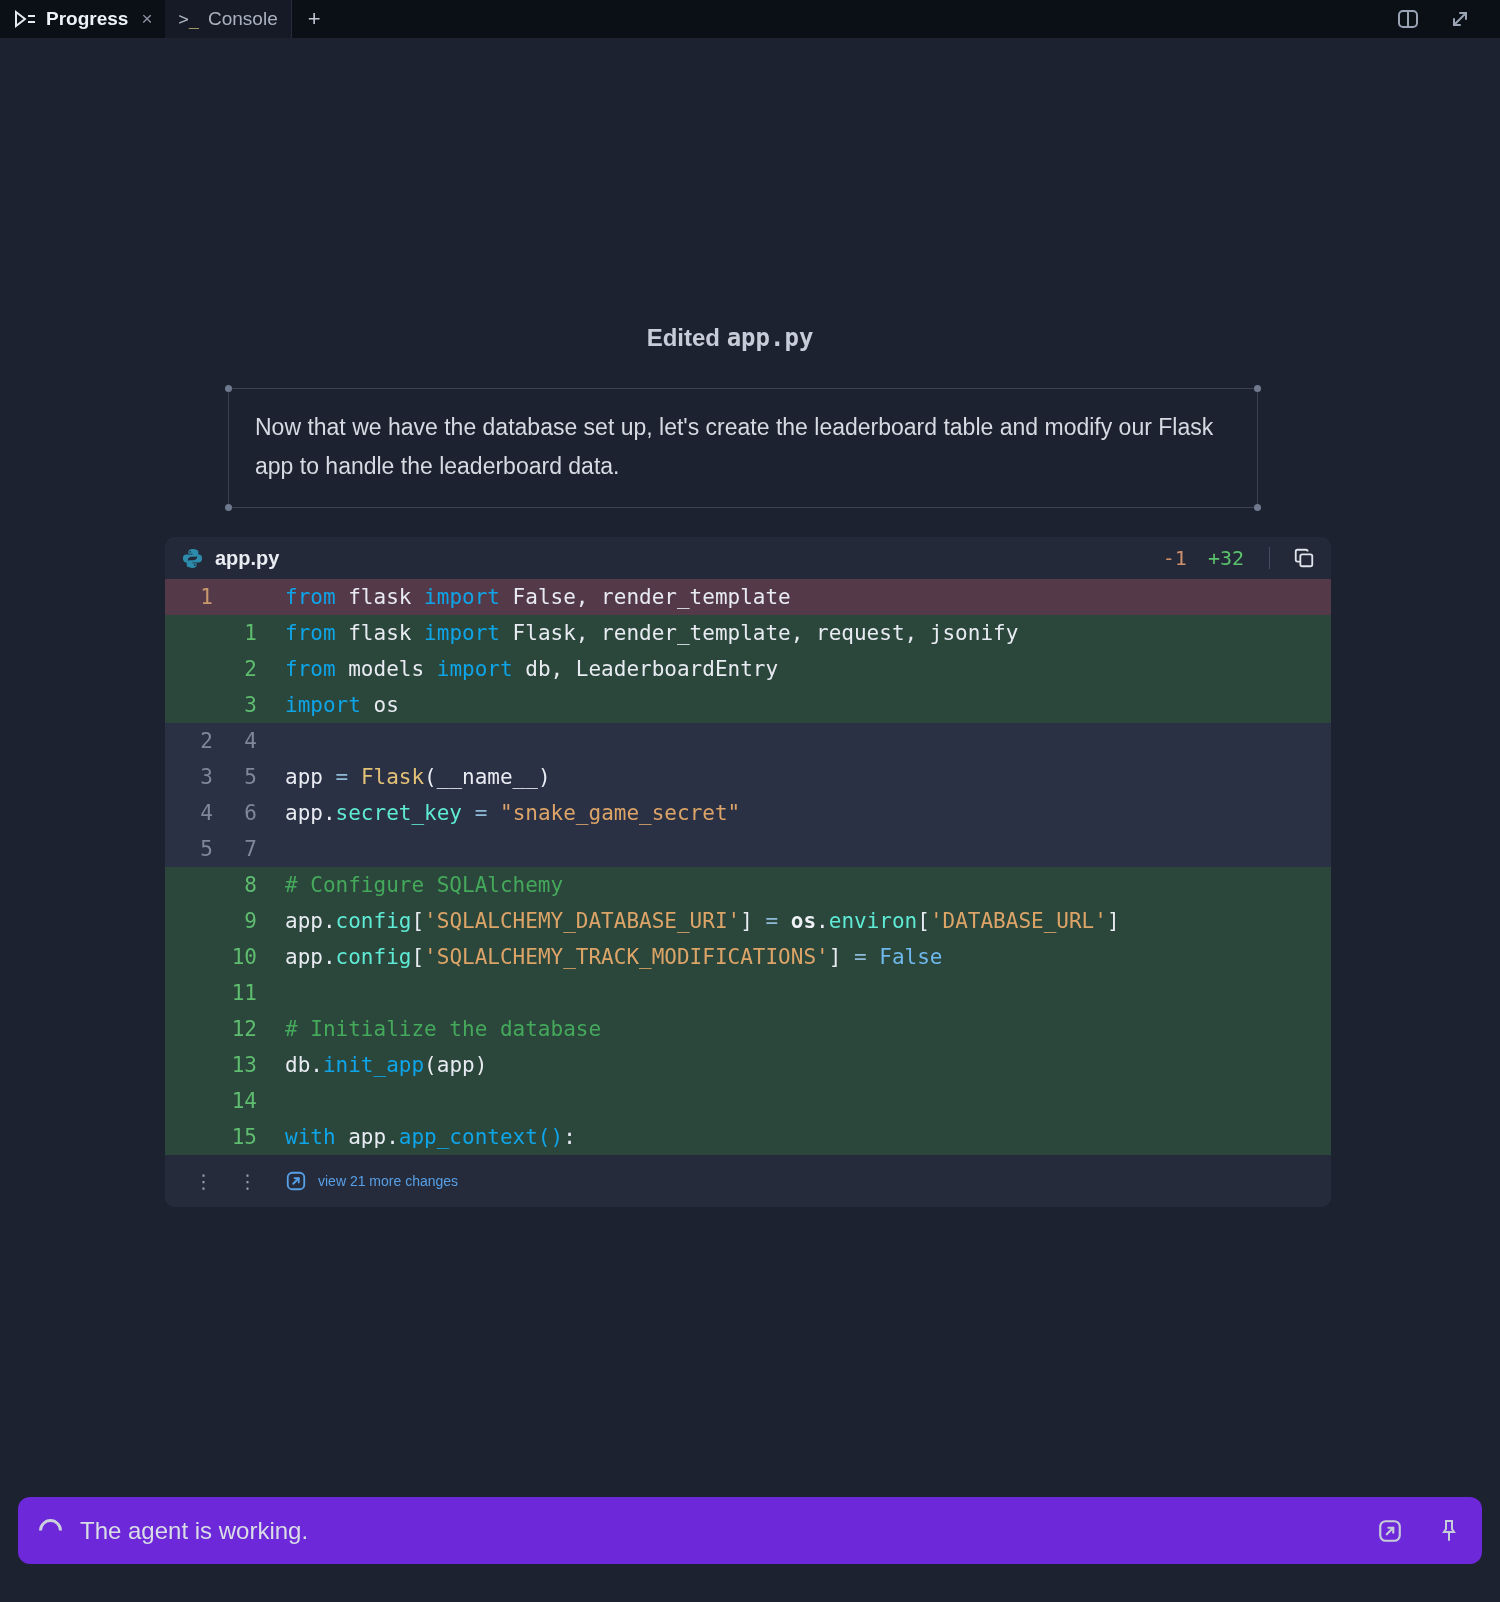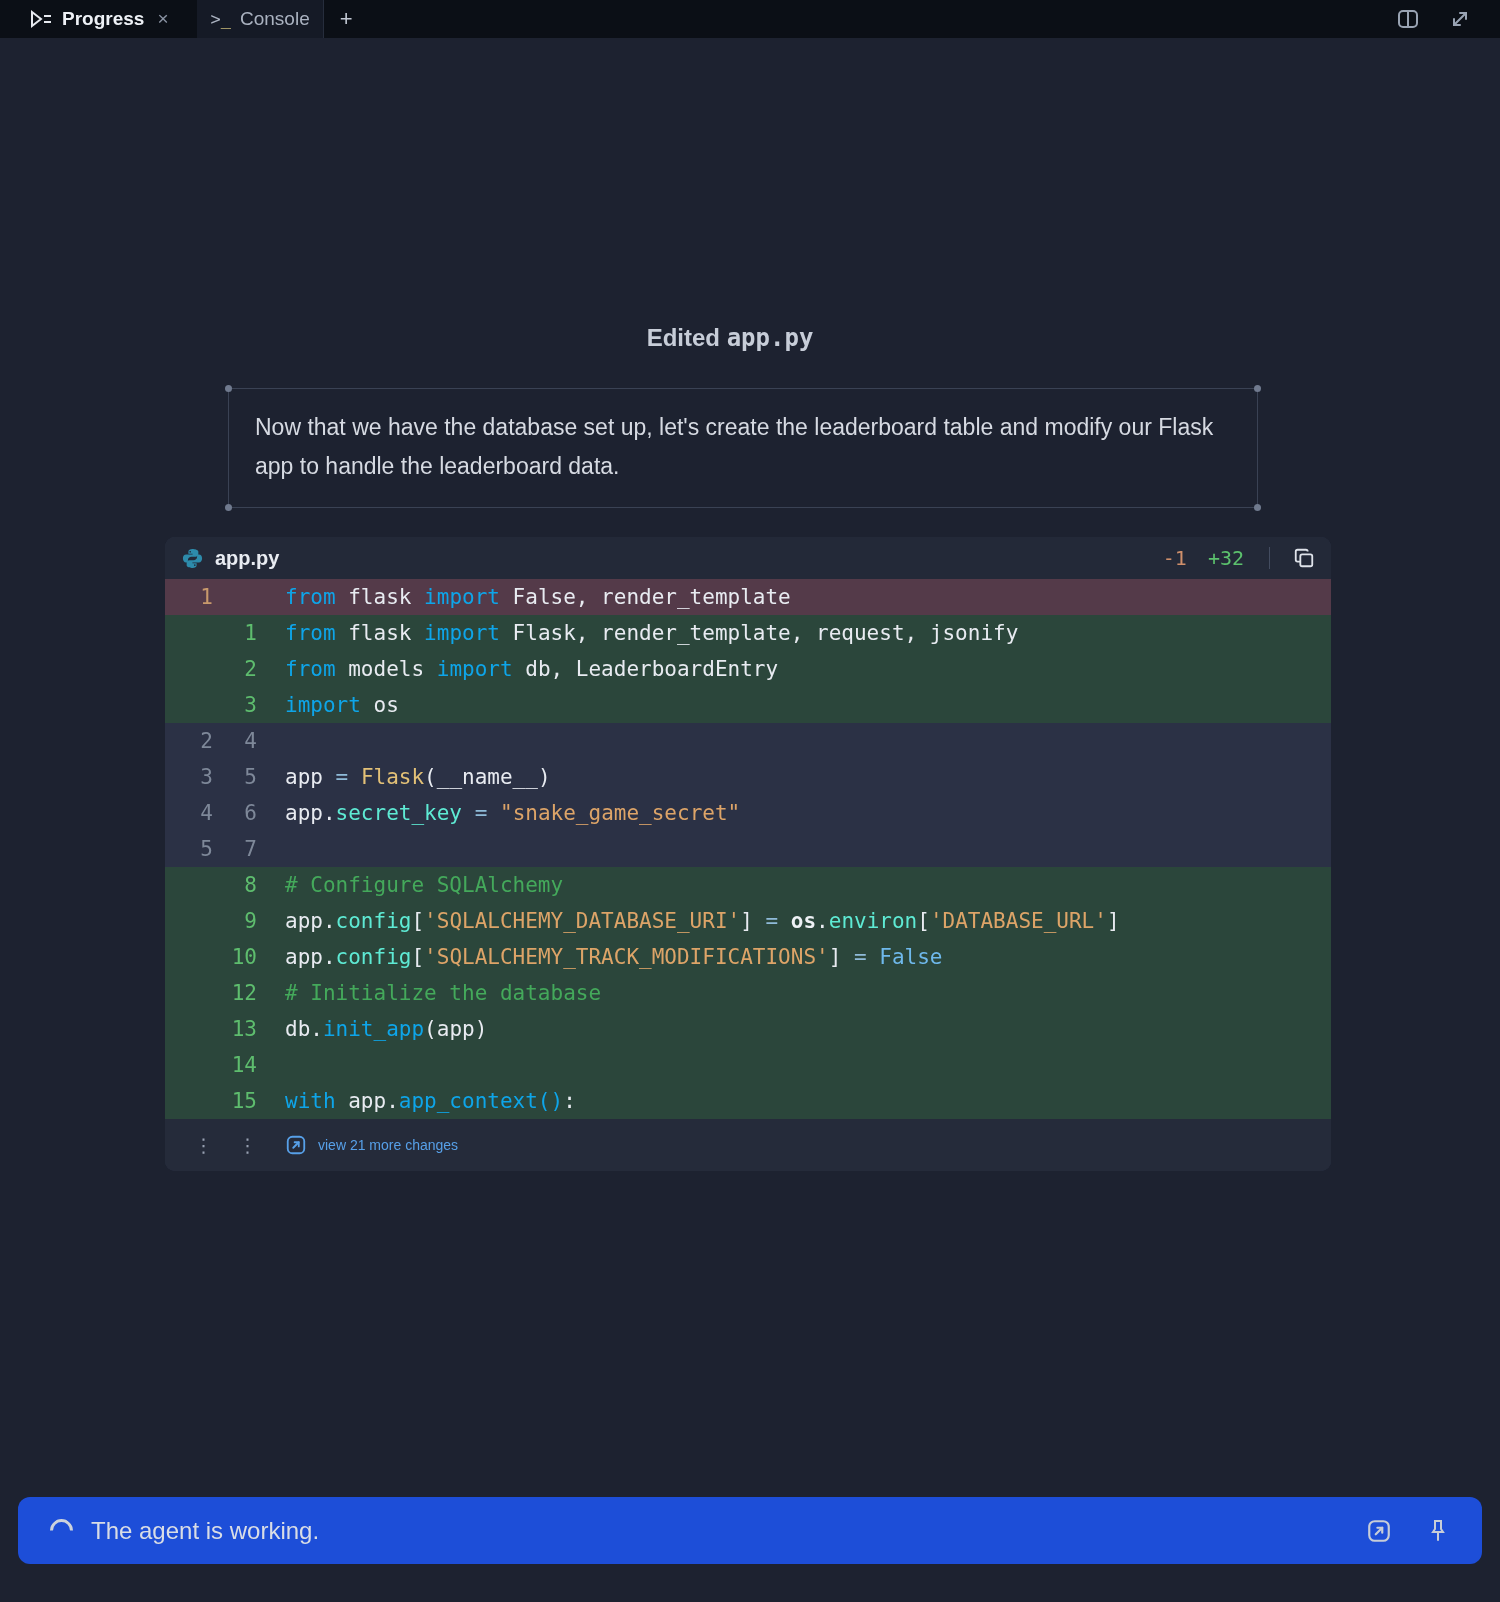--- a/index.html
+++ b/index.html
@@ -9,21 +9,21 @@
     font-family:"Liberation Sans", sans-serif;
     overflow:hidden;
     position:relative;
     color:#e6e9ef;
   }
   
   .topbar {
     position:absolute; top:0; left:0; width:1500px; height:38px;
     background:#0b0f16; display:flex; align-items:stretch;
   }
-  .tab { display:flex; align-items:center; gap:9px; padding:0 13px; cursor:pointer;margin-left:16px; }
+  .tab { display:flex; align-items:center; gap:9px; padding:0 13px; cursor:pointer; }
   .tab .tlabel { font-size:19px; }
   .tab-progress .tlabel { color:#eef1f6; font-weight:bold; }
   .tab-close { color:#8a93a3; font-size:19px; margin-left:4px; }
   .tab-console { background:#151a26; }
   .tab-console .tlabel { color:#aab2c0; }
   .term-glyph { font-family:"DejaVu Sans Mono", monospace; font-size:17px; color:#aab2c0; }
   .term-glyph b { color:#d3c27c; font-weight:normal; }
   .bar-divider { width:1px; background:#262d3c; height:100%; }
   .newtab { display:flex; align-items:center; padding:0 16px; color:#c2c8d3; font-size:22px; cursor:pointer; }
   .bar-right { margin-left:auto; display:flex; align-items:center; gap:28px; padding-right:28px; }
@@ -88,22 +88,22 @@
     font-size:21px;
   }
   .dots { width:48px; text-align:right; color:#97a0b1; font-size:19px; letter-spacing:0; flex:none; }
   .dots2 { width:44px; text-align:right; color:#97a0b1; font-size:19px; flex:none; }
   .view-more { display:flex; align-items:center; gap:11px; margin-left:28px; color:#57a0e8; cursor:pointer; }
   .view-more span { font-size:14px; }
 
   
   .statusbar {
     position:absolute; left:18px; top:1497px; width:1464px; height:67px;
-    background:#1d4ed8; border-radius:12px;
-    display:flex; align-items:center; padding:0 32px; gap:18px;
+    background:#6d28d9; border-radius:12px;
+    display:flex; align-items:center; padding:0 21px; gap:18px;
   }
   .spinner {
     width:23px; height:23px; border-radius:50%;
     border:3px solid #ccd2dc; border-left-color:transparent; border-bottom-color:transparent;
     transform:rotate(-45deg); flex:none;
   }
   .status-text { font-size:24px; color:#d9dde5; }
   .status-icons { margin-left:auto; display:flex; align-items:center; gap:34px; }
   .status-icons .bar-icon { color:#c7cdd8; }
 
@@ -230,20 +230,25 @@
         <span class="g2">9</span>
         <span class="src"><span class="tk-txt">app.</span><span class="tk-attr">config</span><span class="tk-txt">[</span><span class="tk-str">'SQLALCHEMY_DATABASE_URI'</span><span class="tk-txt">] </span><span class="tk-op">=</span><span class="tk-txt"> </span><span class="tk-bold">os</span><span class="tk-txt">.</span><span class="tk-attr">environ</span><span class="tk-txt">[</span><span class="tk-str">'DATABASE_URL'</span><span class="tk-txt">]</span></span>
       </div>
       <div class="row added">
         <span class="g1"></span>
         <span class="g2">10</span>
         <span class="src"><span class="tk-txt">app.</span><span class="tk-attr">config</span><span class="tk-txt">[</span><span class="tk-str">'SQLALCHEMY_TRACK_MODIFICATIONS'</span><span class="tk-txt">] </span><span class="tk-op">=</span><span class="tk-txt"> </span><span class="tk-const">False</span></span>
       </div>
       <div class="row added">
         <span class="g1"></span>
+        <span class="g2">11</span>
+        <span class="src"></span>
+      </div>
+      <div class="row added">
+        <span class="g1"></span>
         <span class="g2">12</span>
         <span class="src"><span class="tk-cmt"># Initialize the database</span></span>
       </div>
       <div class="row added">
         <span class="g1"></span>
         <span class="g2">13</span>
         <span class="src"><span class="tk-txt">db.</span><span class="tk-fn">init_app</span><span class="tk-txt">(app)</span></span>
       </div>
       <div class="row added">
         <span class="g1"></span>

